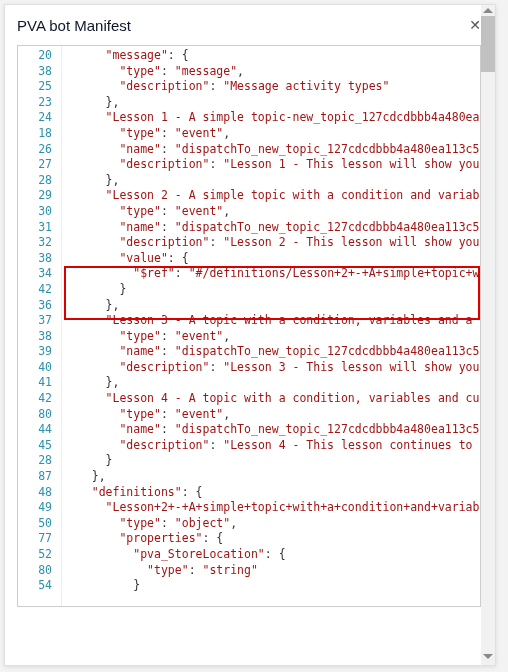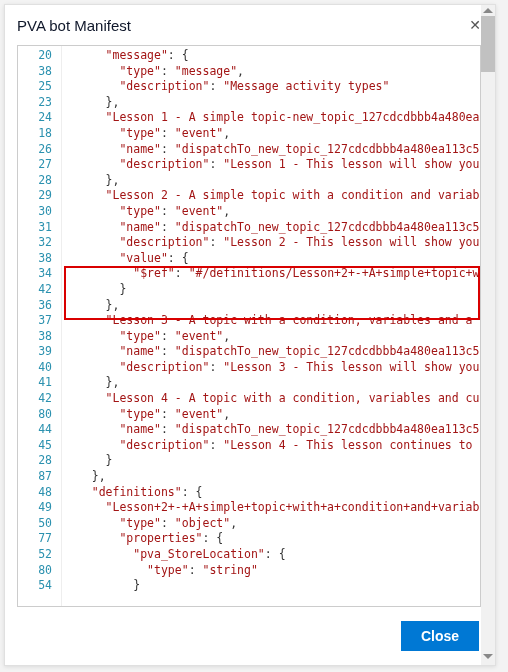--- a/index.html
+++ b/index.html
@@ -161,23 +161,20 @@
 <span class="ln">49</span>      <span class="s">"Lesson+2+-+A+simple+topic+with+a+condition+and+variable-new"</span><span class="p"></span>
 <span class="ln">50</span>        <span class="s">"type"</span><span class="p">: </span><span class="s">"object"</span><span class="p">,</span>
 <span class="ln">77</span>        <span class="s">"properties"</span><span class="p">: {</span>
 <span class="ln">52</span>          <span class="s">"pva_StoreLocation"</span><span class="p">: {</span>
 <span class="ln">80</span>            <span class="s">"type"</span><span class="p">: </span><span class="s">"string"</span>
 <span class="ln">54</span>          <span class="p">}</span>
 </pre>
     <div class="red-box" id="red-box" style="top: 220px; left: 46px; width: 412px; height: 50px;"></div>
   </div>
 
-  <div class="footer">
-    <button class="btn">Close</button>
-  </div>
 
   <div class="scroll-shell">
     <div class="scroll-arrow up"></div>
     <div class="scroll-thumb"></div>
     <div class="scroll-arrow down"></div>
   </div>
 
 </div>
 
 </body></html>

